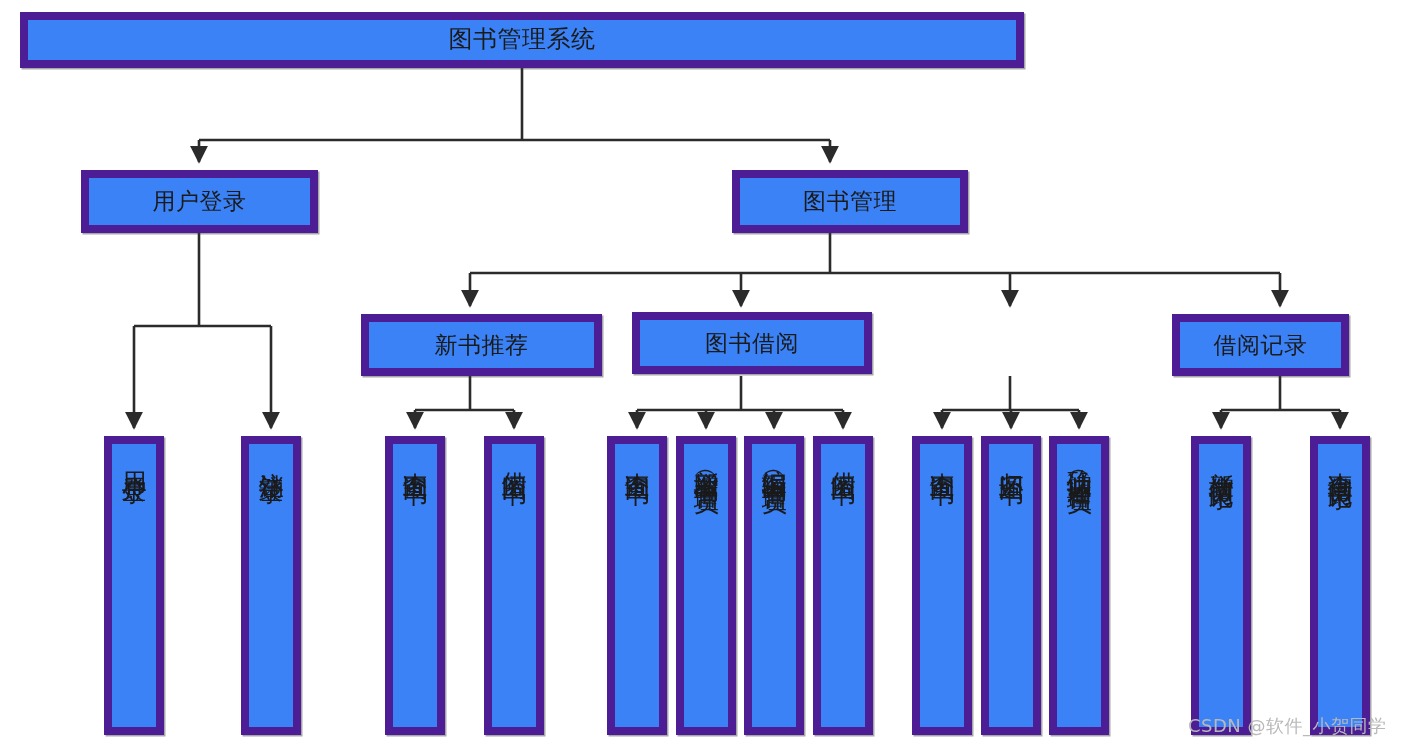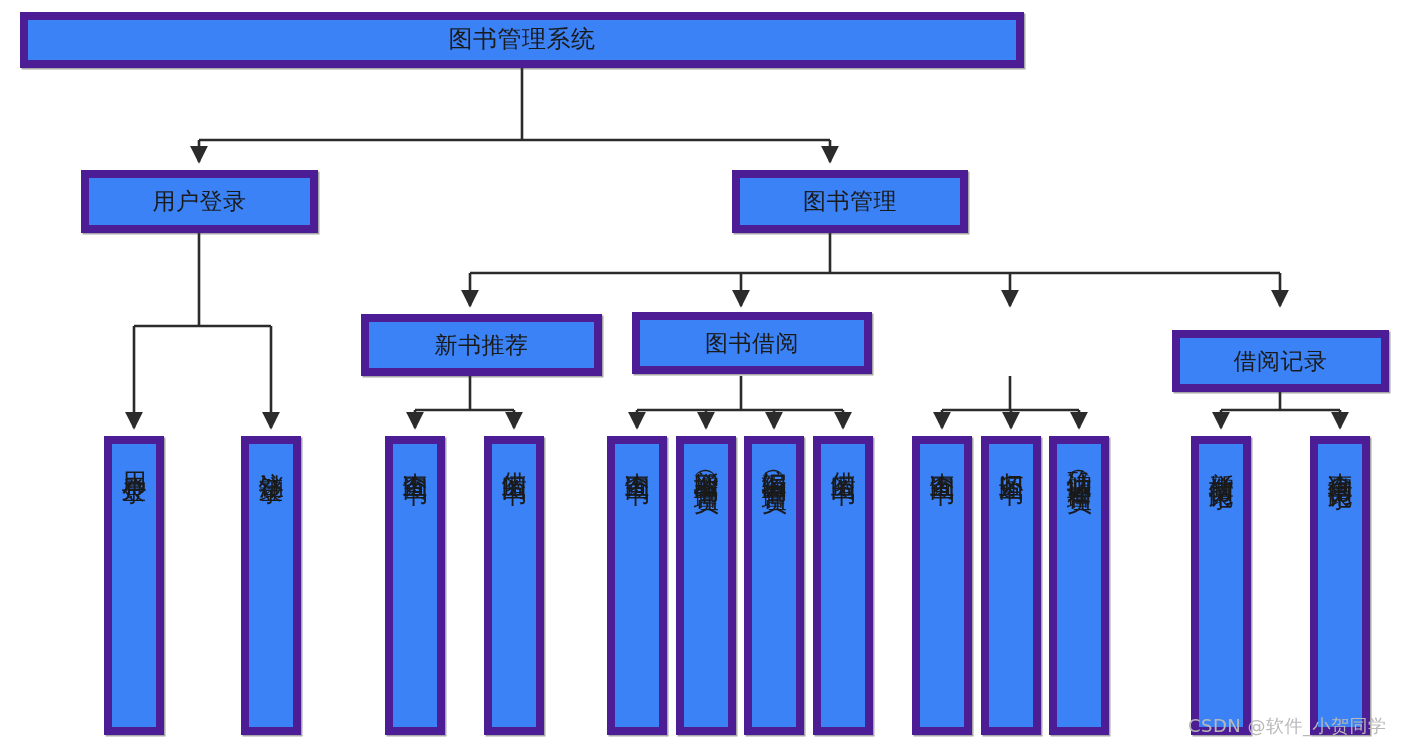--- a/index.html
+++ b/index.html
@@ -142,21 +142,21 @@
   <div class="node h" style="left: 712px; top: 170px; width: 236px; height: 63px; margin-left: 20px;">
     <span class="lbl">图书管理</span>
   </div>
 
   <div class="node h" style="left: 361px; top: 314px; width: 241px; height: 62px;">
     <span class="lbl">新书推荐</span>
   </div>
   <div class="node h" style="left: 632px; top: 312px; width: 240px; height: 62px;">
     <span class="lbl">图书借阅</span>
   </div>
-  <div class="node h" style="left: 1172px; top: 314px; width: 217px; height: 62px; margin-top: 16px;">
+  <div class="node h" style="left: 1172px; top: 314px; width: 177px; height: 62px;">
     <span class="lbl">借阅记录</span>
   </div>
 
   <div class="node v" style="left: 104px; top: 436px; width: 60px; height: 299px;">
     <span class="lbl">用户登录</span>
   </div>
   <div class="node v" style="left: 241px; top: 436px; width: 60px; height: 299px;">
     <span class="lbl">注销登录</span>
   </div>
   <div class="node v" style="left: 385px; top: 436px; width: 60px; height: 299px;">

